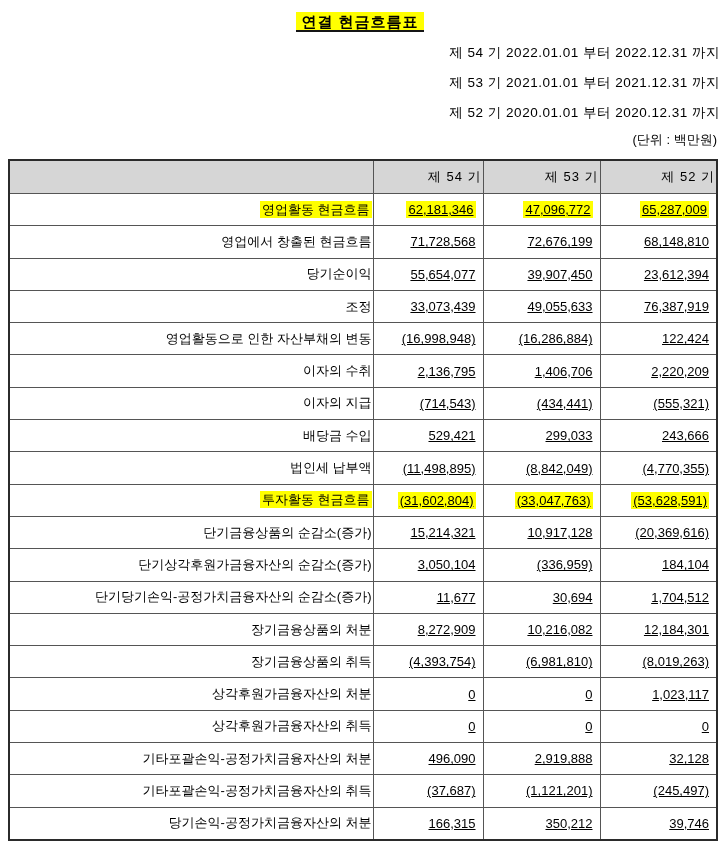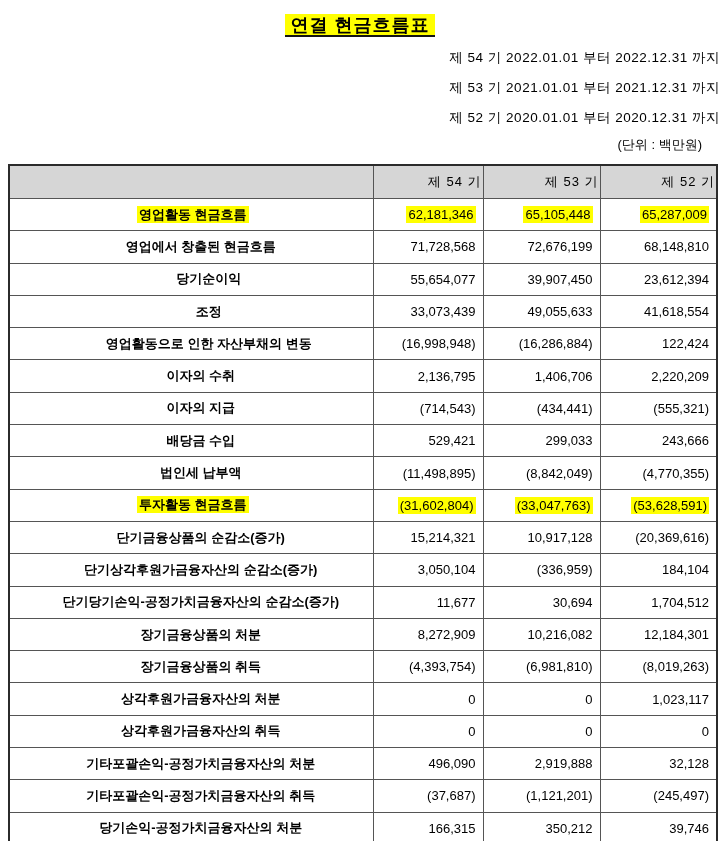--- a/index.html
+++ b/index.html
@@ -6,41 +6,41 @@
     --hl:#ffff00;
     --header-bg:#d6d6d6;
     --border-inner:#555555;
     --border-outer:#2b2b2b;
   }
   html,body{margin:0;padding:0;}
   body{
     width:720px;height:841px;overflow:hidden;background:#ffffff;color:#000000;
     font-family:"Liberation Sans","DejaVu Sans",sans-serif;
   }
-  .title-row{text-align:center;margin-top:13px;font-size:18px;font-weight:bold;letter-spacing:1px;}
+  .title-row{text-align:center;margin-top:13px;font-size:15px;font-weight:bold;letter-spacing:1px;}
   .title-row .hl-title{background:var(--hl);padding:1px 5px 0 5px;border-bottom:2px solid #151515;}
   .periods{margin-top:6px;}
   .period{text-align:right;font-size:13.5px;height:30px;line-height:30px;letter-spacing:0.5px;}
-  .unit{ text-align:right;font-size:13px;height:18px;line-height:18px;padding-right:18px;margin-top:3px;}
+  .unit{ text-align:right;font-size:13px;height:18px;line-height:18px;padding-right:3px;margin-top:3px;}
   table.cf{
     border-collapse:collapse;table-layout:fixed;width:708px;
     margin:10px 0 0 8px;border:2px solid var(--border-outer);
   }
   table.cf th, table.cf td{
     border:1px solid var(--border-inner);
     font-size:13px;white-space:nowrap;overflow:hidden;
   }
   table.cf th{
     background:var(--header-bg);height:30px;font-weight:normal;text-align:right;letter-spacing:1px;
   }
   table.cf td{height:29.3px;}
-  td.label{padding-left:4px;text-align:center;font-weight:bold;}
+  td.label{padding-left:4px;text-align:right;}
   td.label.indent-1{padding-left:20px;margin-left:32px;}
   td.label.indent-2{padding-left:36px;}
-  td.num{text-align:right;padding-right:7px;}
+  td.num{text-align:right;padding-right:7px;text-decoration:underline;}
   .hl{background:var(--hl);padding:1px 2px;}
 </style>
 </head>
 <body>
 
 <div>
 
   <div class="title-row">
     <span class="hl-title">연결 현금흐름표</span>
   </div>
@@ -65,40 +65,40 @@
         <th></th>
         <th>제 54 기</th>
         <th>제 53 기</th>
         <th>제 52 기</th>
       </tr>
     </thead>
     <tbody>
         <tr>
           <td class="label indent-0"><span class="hl">영업활동 현금흐름</span></td>
           <td class="num"><span class="hl">62,181,346</span></td>
-          <td class="num"><span class="hl">65,105,448</span></td>
+          <td class="num"><span class="hl">47,096,772</span></td>
           <td class="num"><span class="hl">65,287,009</span></td>
         </tr>
         <tr>
           <td class="label indent-1"><span>영업에서 창출된 현금흐름</span></td>
           <td class="num"><span>71,728,568</span></td>
           <td class="num"><span>72,676,199</span></td>
           <td class="num"><span>68,148,810</span></td>
         </tr>
         <tr>
           <td class="label indent-2"><span>당기순이익</span></td>
           <td class="num"><span>55,654,077</span></td>
           <td class="num"><span>39,907,450</span></td>
           <td class="num"><span>23,612,394</span></td>
         </tr>
         <tr>
           <td class="label indent-2"><span>조정</span></td>
           <td class="num"><span>33,073,439</span></td>
           <td class="num"><span>49,055,633</span></td>
-          <td class="num"><span>41,618,554</span></td>
+          <td class="num"><span>76,387,919</span></td>
         </tr>
         <tr>
           <td class="label indent-2"><span>영업활동으로 인한 자산부채의 변동</span></td>
           <td class="num"><span>(16,998,948)</span></td>
           <td class="num"><span>(16,286,884)</span></td>
           <td class="num"><span>122,424</span></td>
         </tr>
         <tr>
           <td class="label indent-1"><span>이자의 수취</span></td>
           <td class="num"><span>2,136,795</span></td>

